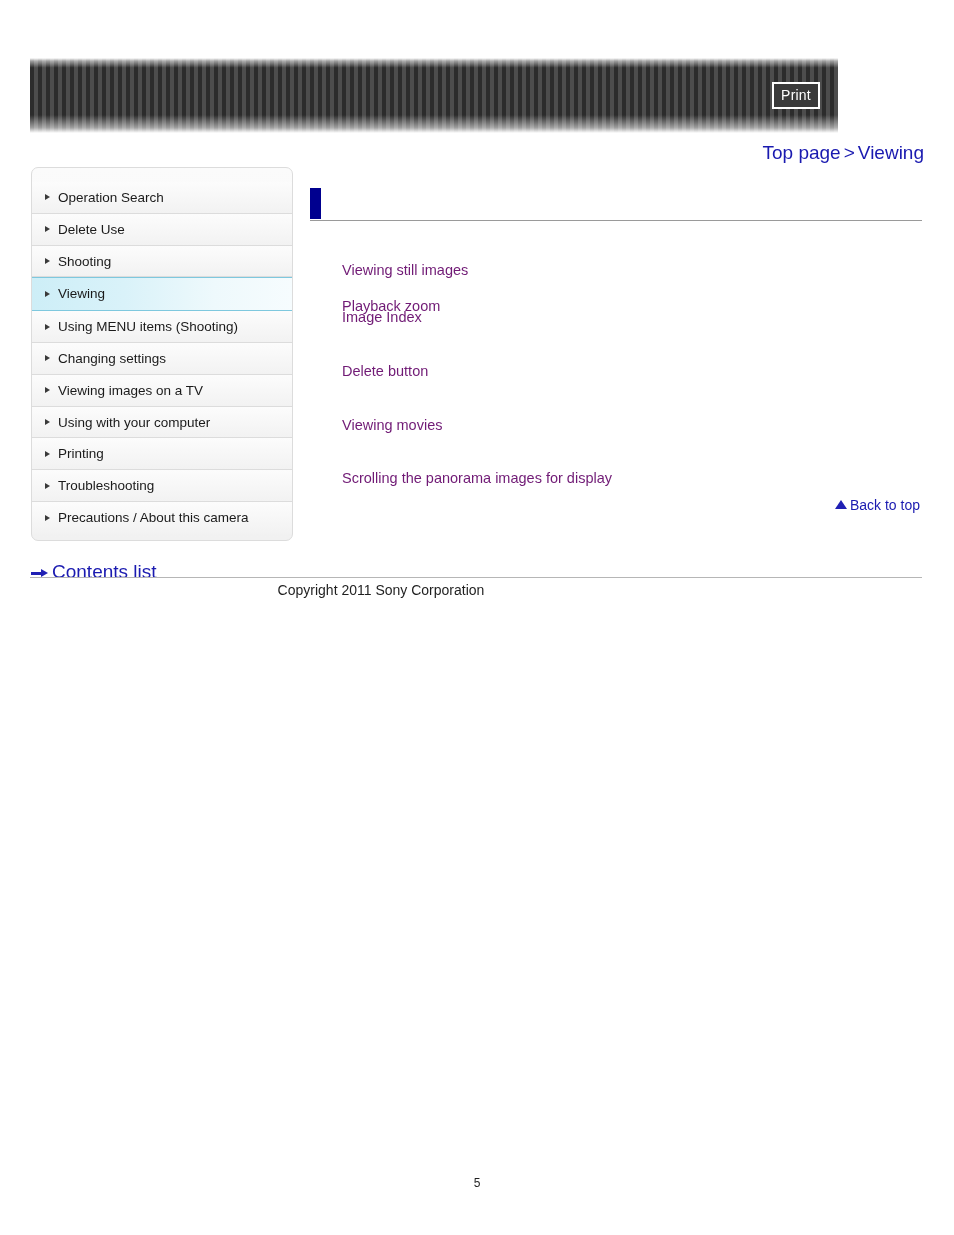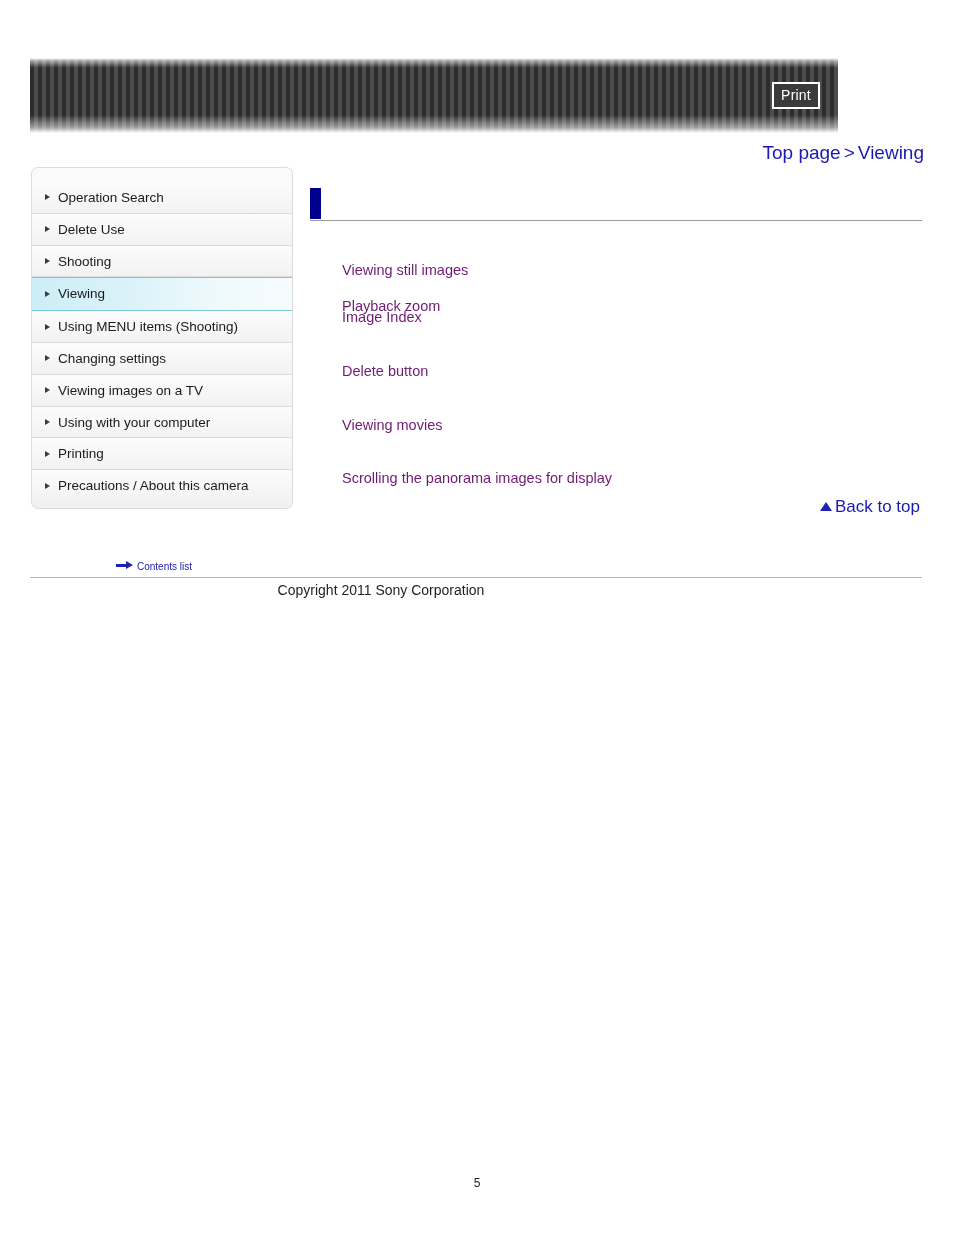--- a/index.html
+++ b/index.html
@@ -105,22 +105,22 @@
     height: 33.8px;
     line-height: 31.8px;
   }
 
   
   #contents-list-row {
     position: absolute;
     left: 31px;
     top: 561px;
     width: 246px;
-    text-align: center;
-    font-size: 10px;
+    text-align: left;
+    font-size: 19px;
   }
   #contents-list-link {
     color: #1a1ab0;
     text-decoration: none;
     cursor: pointer;
     white-space: nowrap;
   }
   .arrow-right-icon {
     display: inline-block;
     position: relative;
@@ -182,21 +182,21 @@
     color: #701a75;
     text-decoration: none;
     cursor: pointer;
     white-space: nowrap;
   }
 
   #back-to-top {
     position: absolute;
     right: 2px;
     top: 314px;
-    font-size: 17px;
+    font-size: 14px;
     color: #1a1ab0;
     text-decoration: none;
     cursor: pointer;
     white-space: nowrap;
   }
   .triangle-up-icon {
     display: inline-block;
     width: 0; height: 0;
     margin-right: 3px;
     vertical-align: 1px;
@@ -247,20 +247,21 @@
 <div id="sidebar">
     <div class="sidebar-item"><span class="bullet"></span><span>Operation Search</span></div>
     <div class="sidebar-item"><span class="bullet"></span><span>Delete Use</span></div>
     <div class="sidebar-item"><span class="bullet"></span><span>Shooting</span></div>
     <div class="sidebar-item active"><span class="bullet"></span><span>Viewing</span></div>
     <div class="sidebar-item"><span class="bullet"></span><span>Using MENU items (Shooting)</span></div>
     <div class="sidebar-item"><span class="bullet"></span><span>Changing settings</span></div>
     <div class="sidebar-item"><span class="bullet"></span><span>Viewing images on a TV</span></div>
     <div class="sidebar-item"><span class="bullet"></span><span>Using with your computer</span></div>
     <div class="sidebar-item"><span class="bullet"></span><span>Printing</span></div>
+    <div class="sidebar-item"><span class="bullet"></span><span>Troubleshooting</span></div>
     <div class="sidebar-item"><span class="bullet"></span><span>Precautions / About this camera</span></div>
   </div>
 
 <div id="contents-list-row">
   <span id="contents-list-link">
     <span class="arrow-right-icon"></span><span>Contents list</span>
   </span>
 </div>
 
 <div id="main">

